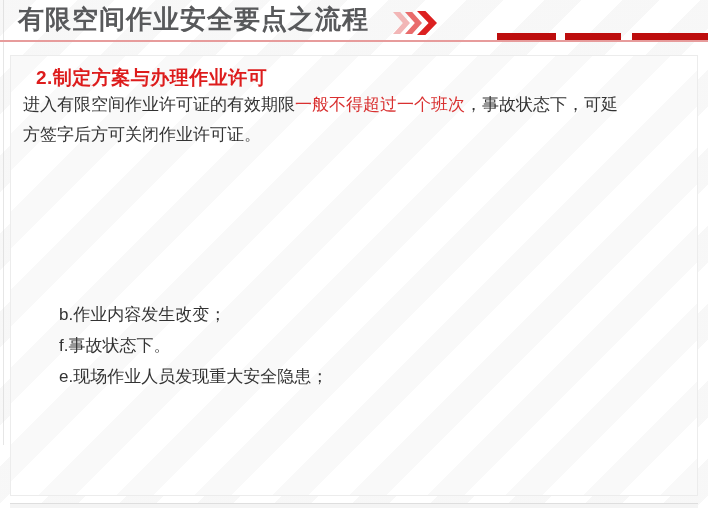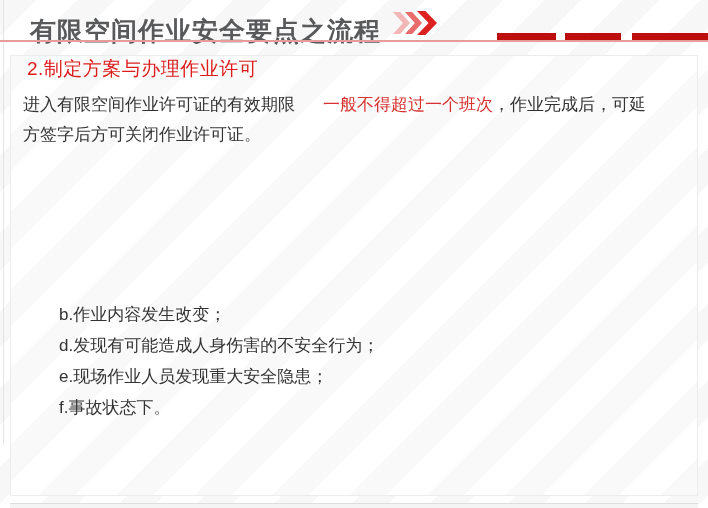--- a/index.html
+++ b/index.html
@@ -11,21 +11,21 @@
         rgba(220,220,220,0.22) 0px, rgba(220,220,220,0.22) 26px,
         rgba(255,255,255,0) 26px, rgba(255,255,255,0) 55px),
       #ffffff;
   }
   .slide-edge-left{
     position:absolute;left:3px;top:0;width:1px;height:445px;
     background:rgba(200,200,200,0.45);
   }
   
   .page-title{
-    position:absolute;left:18px;top:2px;margin:12px;
+    position:absolute;left:18px;top:2px;margin:0;
     font-size:26px;font-weight:bold;color:#58595b;letter-spacing:1px;
     white-space:nowrap;
   }
   .chevrons{position:absolute;left:393px;top:11px;display:flex;align-items:center;}
   .chev{
     display:inline-block;width:17px;height:22px;margin-right:-5px;
     clip-path:polygon(0 0,42% 0,100% 50%,42% 100%,0 100%,58% 50%);
   }
   .chev1{background:#f2b6b6;}
   .chev2{background:#e96c6c;}
@@ -42,30 +42,30 @@
   .panel{
     position:absolute;left:10px;top:55px;width:688px;height:441px;
     background:
       repeating-linear-gradient(135deg,
         rgba(225,225,225,0.20) 0px, rgba(225,225,225,0.20) 26px,
         rgba(255,255,255,0) 26px, rgba(255,255,255,0) 55px),
       #ffffff;
     border:1px solid #ececec;box-sizing:border-box;
   }
   .section-heading{
-    position:absolute;left:16px;top:0px;margin:0;
-    font-size:19px;font-weight:normal;color:#dd1c1c;letter-spacing:0.5px;
+    position:absolute;left:16px;top:0px;margin:9px;
+    font-size:19px;font-weight:bold;color:#dd1c1c;letter-spacing:0.5px;
     white-space:nowrap;
   }
   .body-text{
     position:absolute;left:12px;top:34px;width:668px;
     font-size:17px;line-height:30px;color:#333333;
   }
   .body-text .tline{white-space:nowrap;}
-  .hl-red{color:#d93030;margin-left:28px;}
+  .hl-red{color:#d93030;}
   .cond-list{
     position:absolute;left:48px;top:243px;
     font-size:17px;line-height:31px;color:#333333;
   }
   .cond-list .tline{white-space:nowrap;}
   
   .next-panel-edge{
     position:absolute;left:10px;top:503px;width:688px;height:5px;
     background:#f4f4f4;border-top:1px solid #dedede;box-sizing:border-box;
   }
@@ -85,25 +85,24 @@
   <div class="header-underline"></div>
   <div class="header-bar bar1"></div>
   <div class="header-bar bar2"></div>
   <div class="header-bar bar3"></div>
 </header>
 
 <main class="panel">
   <h2 class="section-heading">2.制定方案与办理作业许可</h2>
 
   <div class="body-text">
-    <div class="tline"><span>进入有限空间作业许可证的有效期限</span><span class="hl-red">一般不得超过一个班次</span><span>，作业完成后，可延</span></div>
+    <div class="tline"><span>进入有限空间作业许可证的有效期限</span><span class="hl-red">一般不得超过一个班次</span><span>，事故状态下，可延</span></div>
     <div class="tline">方签字后方可关闭作业许可证。</div>
   </div>
 
   <div class="cond-list">
     <div class="tline">b.作业内容发生改变；</div>
-    <div class="tline">d.发现有可能造成人身伤害的不安全行为；</div>
+    <div class="tline">f.事故状态下。</div>
     <div class="tline">e.现场作业人员发现重大安全隐患；</div>
-    <div class="tline">f.事故状态下。</div>
   </div>
 </main>
 
 <div class="next-panel-edge"></div>
 
 </body></html>

